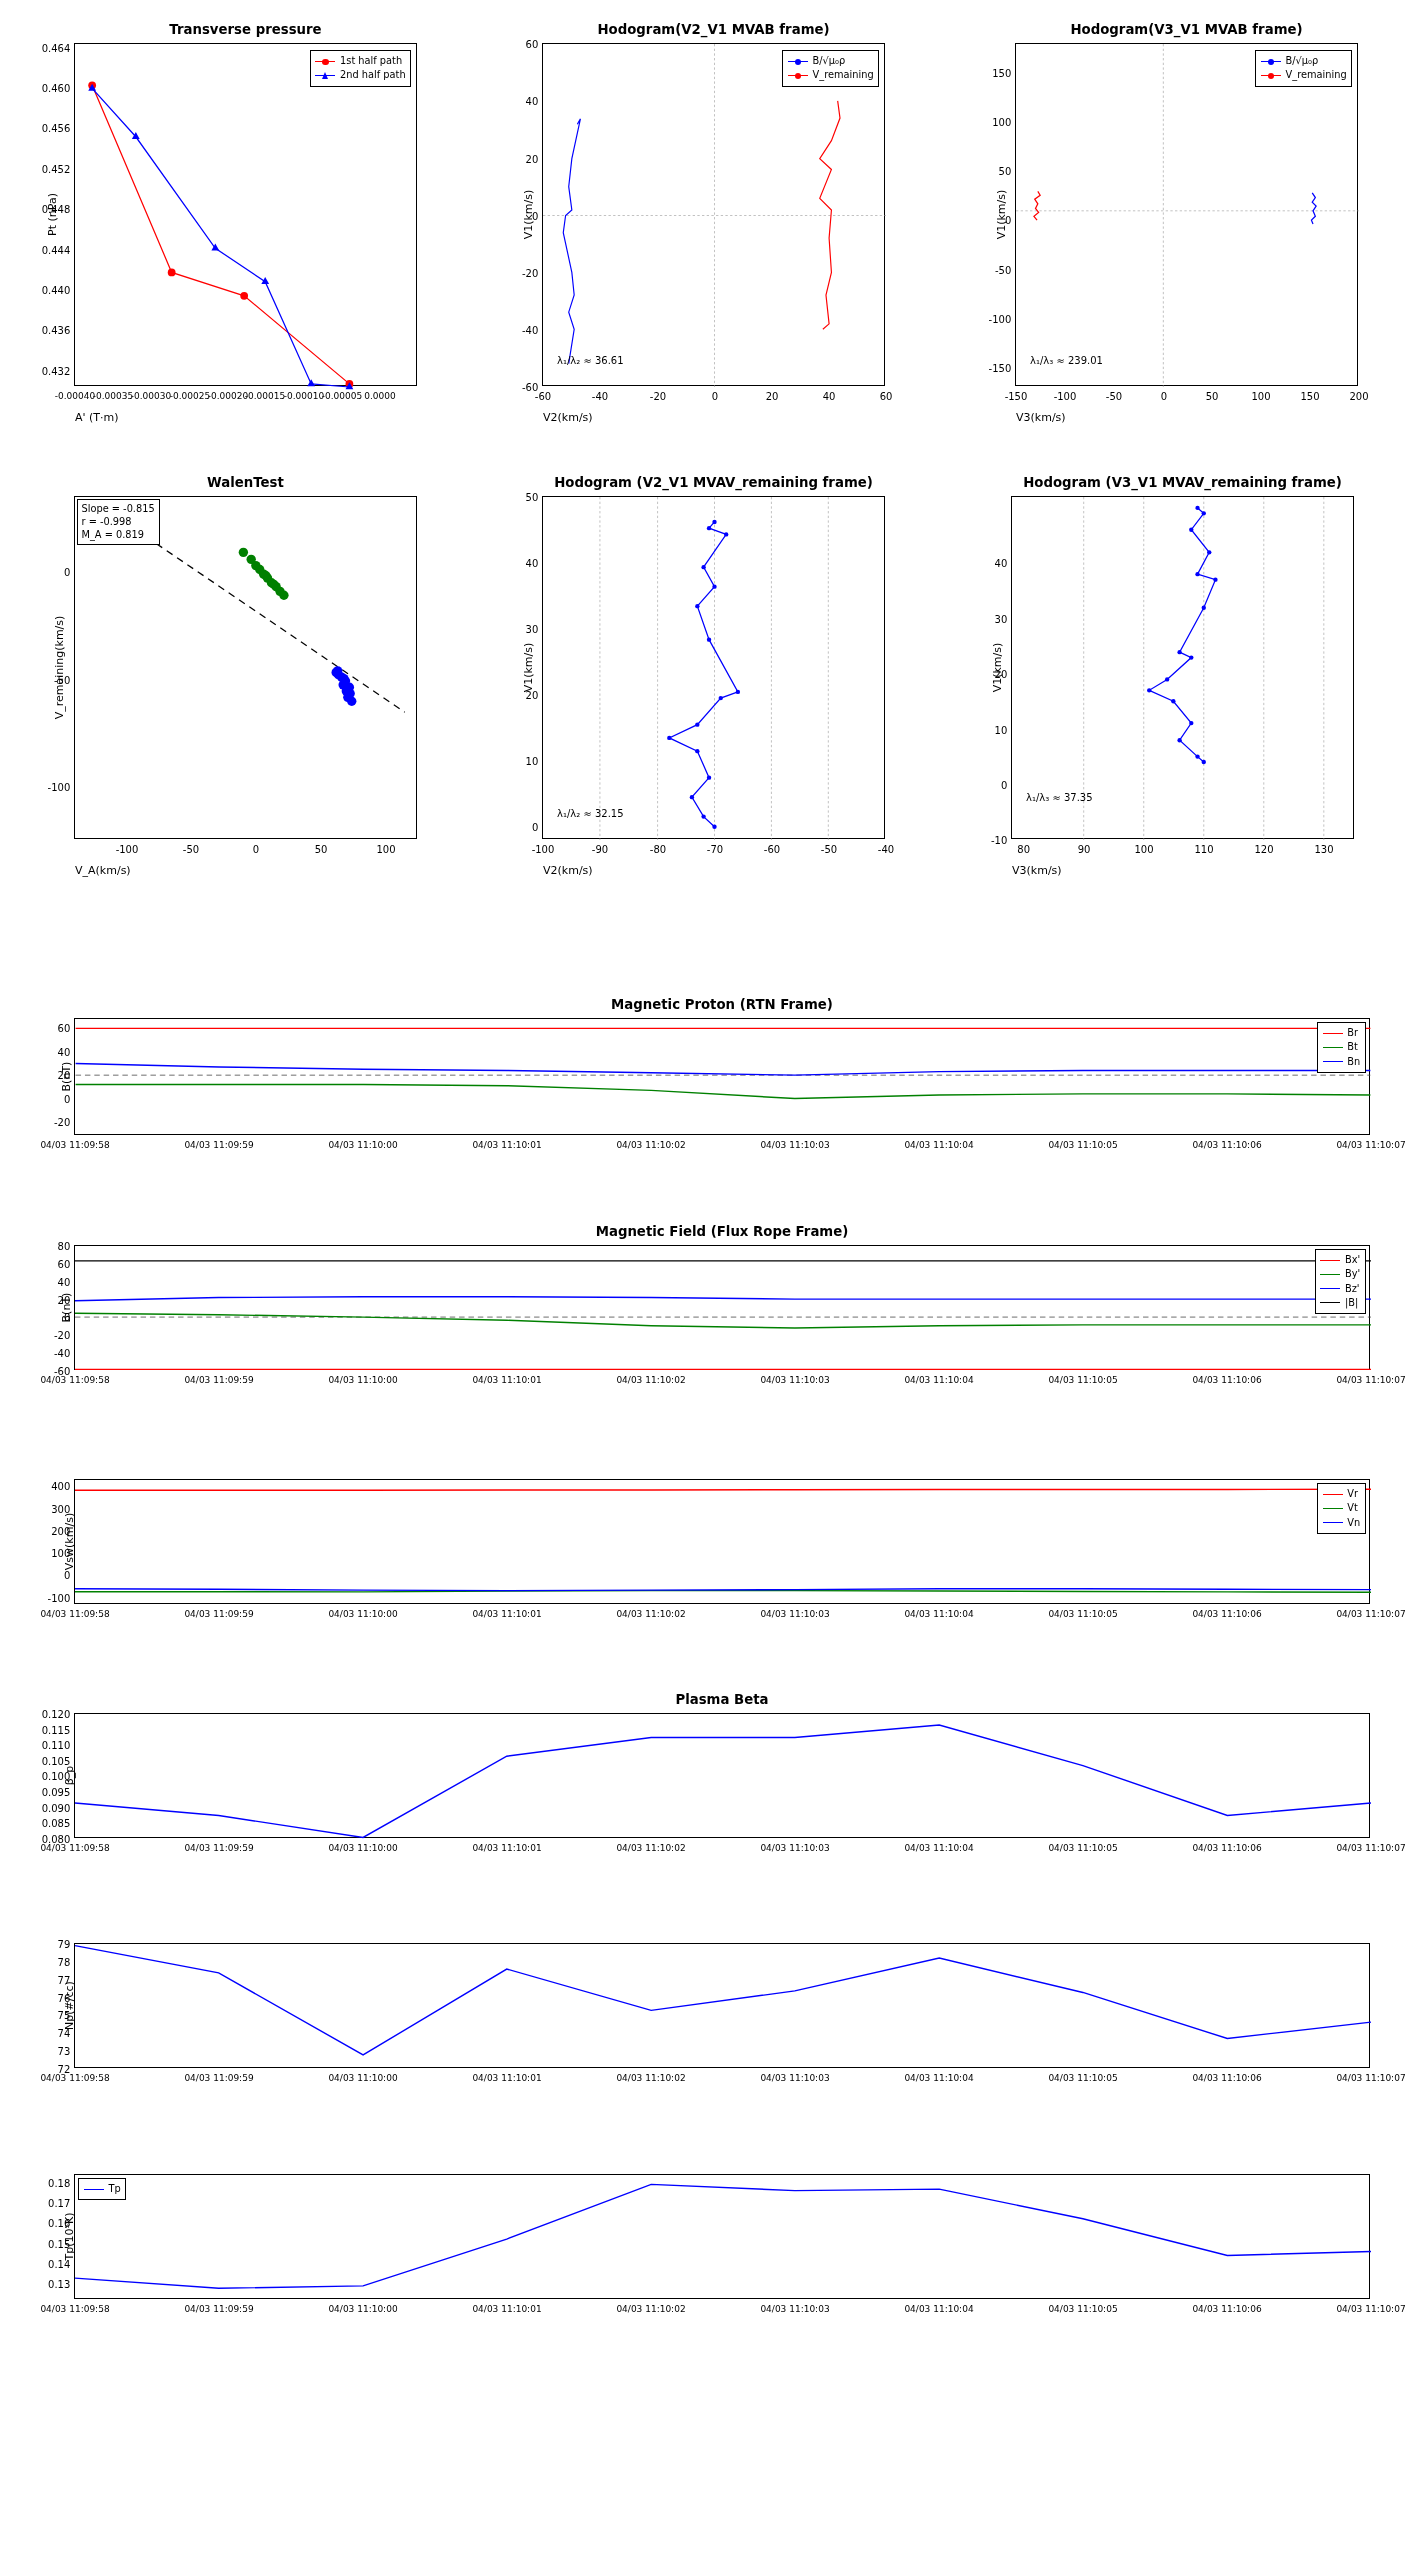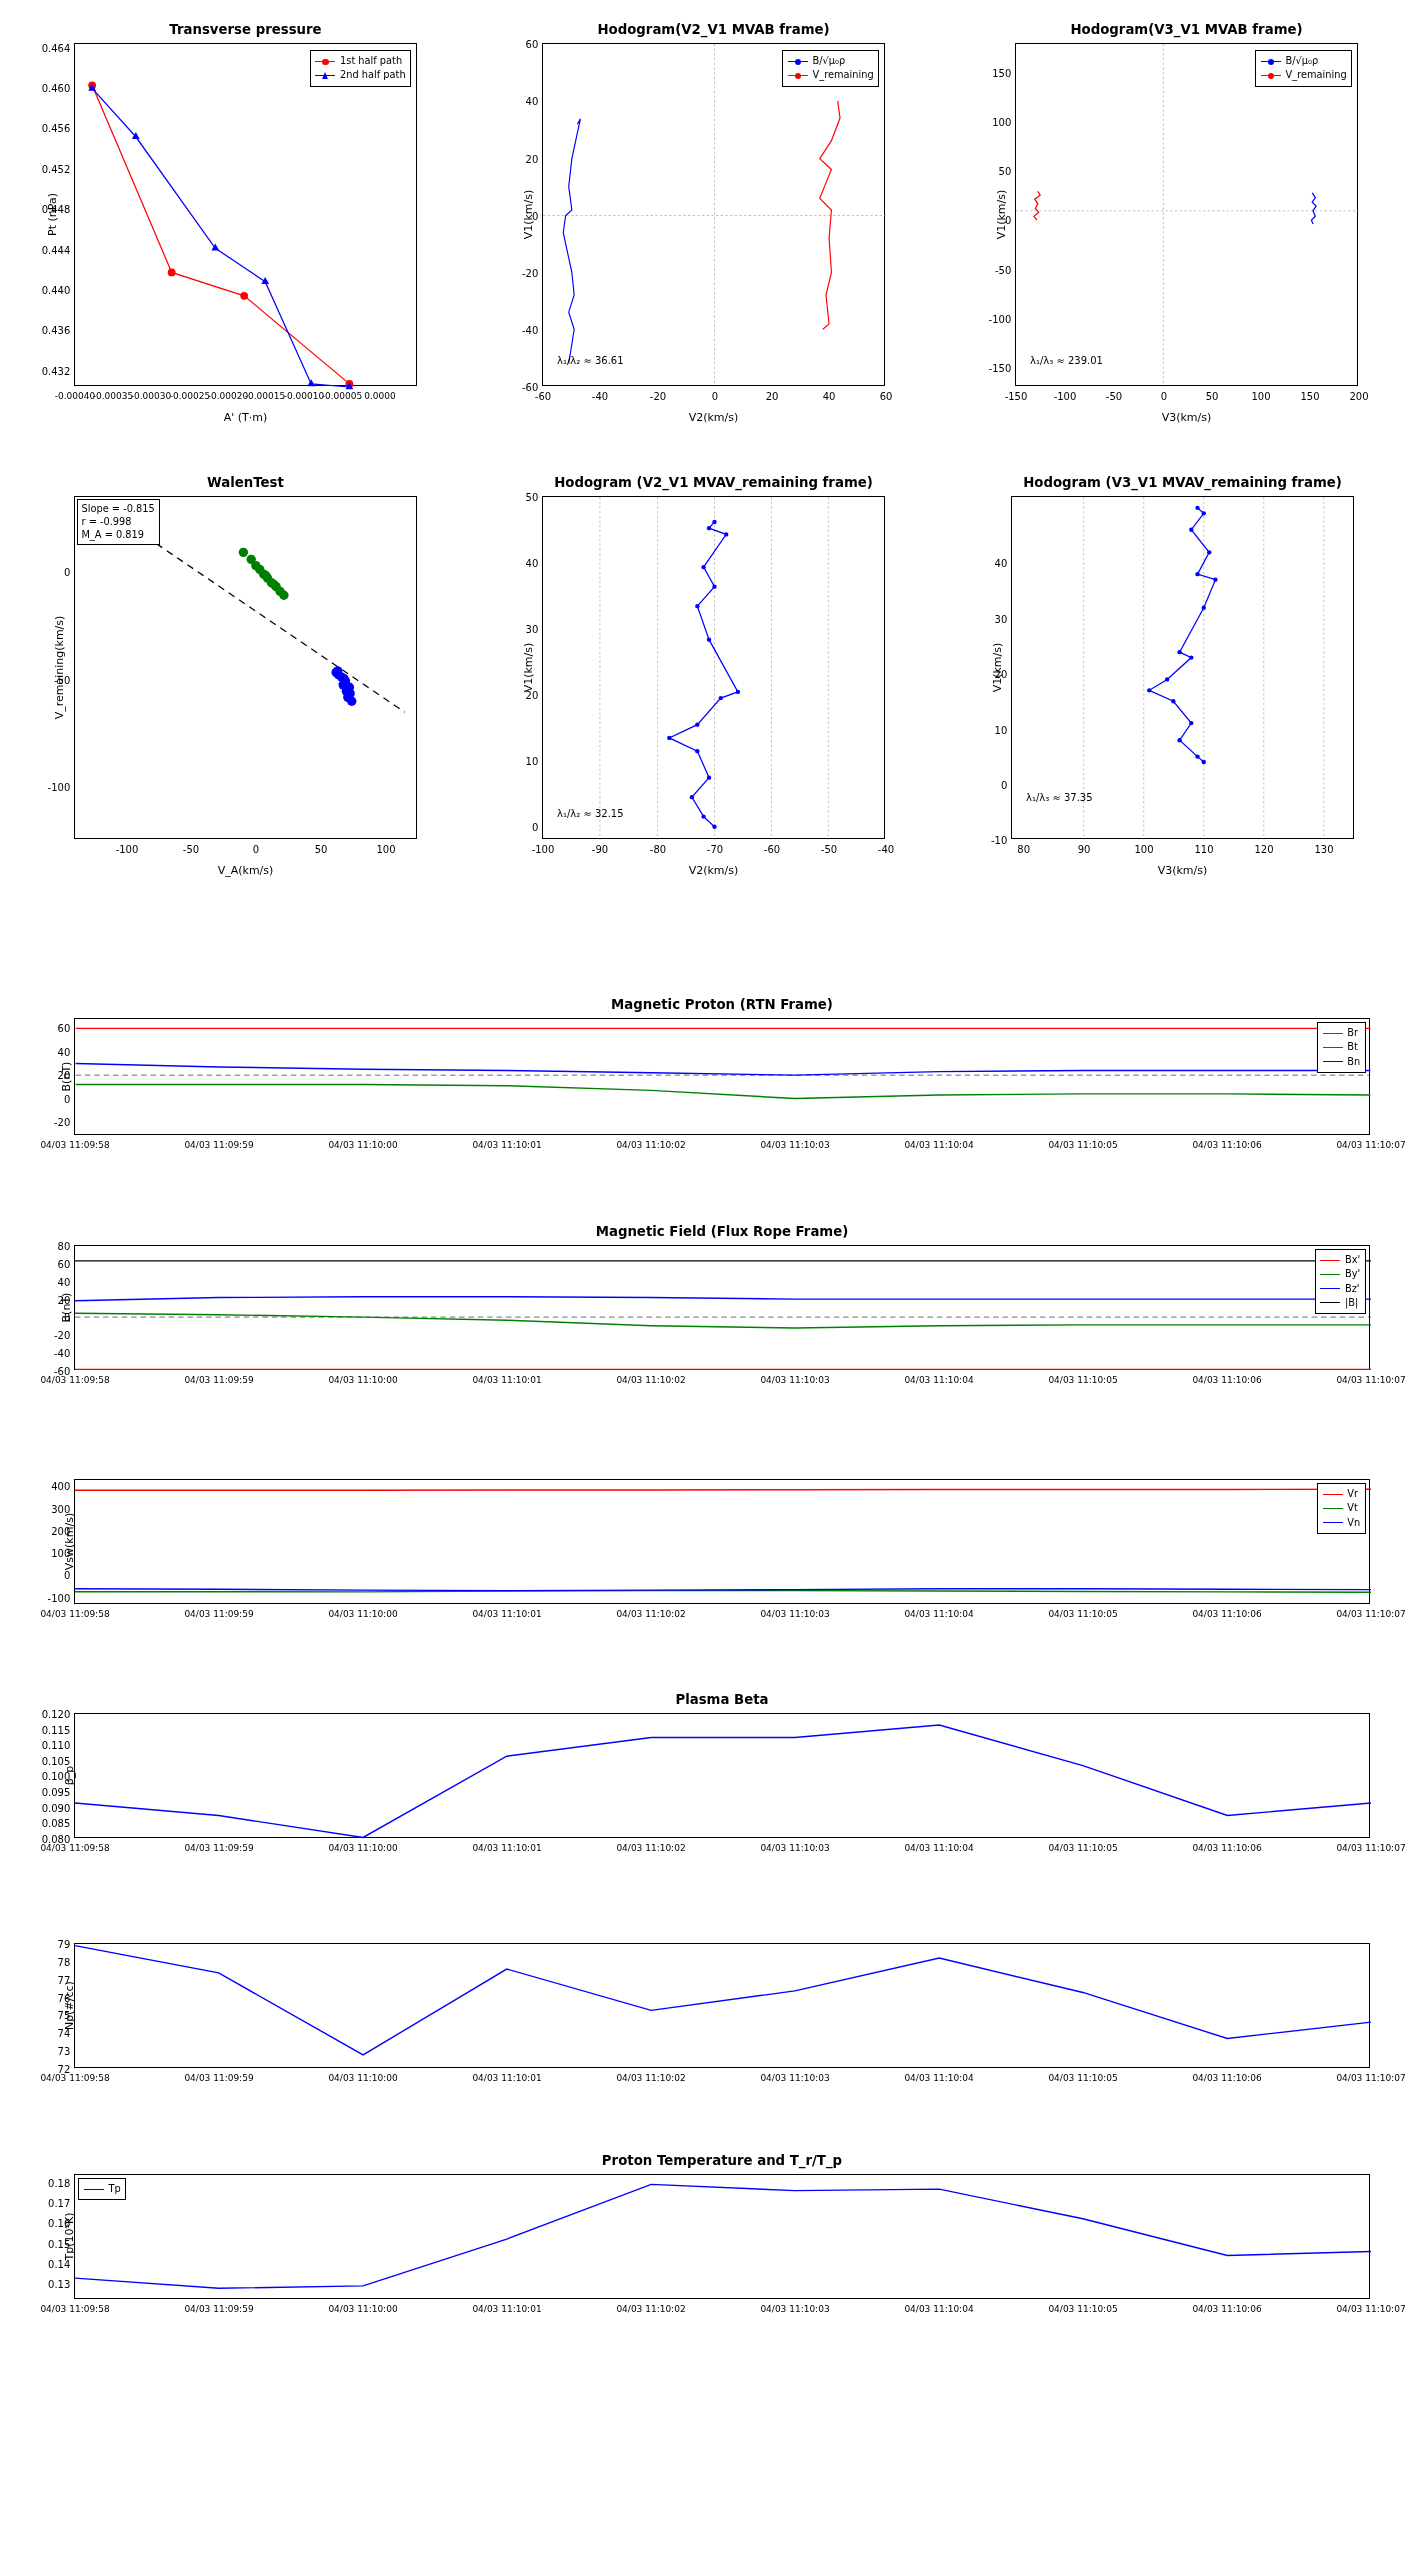--- a/index.html
+++ b/index.html
@@ -32,21 +32,20 @@
     position:absolute;
     transform-origin:50% 50%;
     transform:rotate(-90deg);
     font-size:11px;
     white-space:nowrap;
     text-align:center;
   }
   .xlabel {
     position:absolute;
     width:100%;
-    text-align:center;
     font-size:11px;
     white-space:nowrap;
   }
   .ytick {
     position:absolute;
     right:100%;
     margin-right:4.7px;
     font-size:10px;
     white-space:nowrap;
     transform:translateY(-50%);
@@ -605,21 +604,20 @@
     <div class="xtick small" style="left:1296px;">04/03 11:10:07</div>
 
     <svg width="1296" height="125" viewBox="0 0 1660 160">
       <polyline points="0,2 184,37 369,142 553,32 738,85 922,60 1107,18 1291,62 1476,121 1660,100" fill="none" stroke="#0000ff" stroke-width="1.8"></polyline>
     </svg>
   </div>
 </div>
 
 <div class="panel" style="left:0;top:2147px;width:1405px;height:195px;">
   <div class="plotbox" style="left:74px;top:27px;width:1296px;height:125px;">
-    <div class="title">Proton Temperature and T_r/T_p</div>
     <div class="ylabel" style="left:-56px;top:55px;width:101px;">Tp(10⁵K)</div>
 
     <div class="ytick" style="top:109px;">0.13</div>
     <div class="ytick" style="top:89px;">0.14</div>
     <div class="ytick" style="top:69px;">0.15</div>
     <div class="ytick" style="top:48px;">0.16</div>
     <div class="ytick" style="top:28px;">0.17</div>
     <div class="ytick" style="top:7.8px;">0.18</div>
 
     <div class="xtick small" style="left:0px;">04/03 11:09:58</div>

